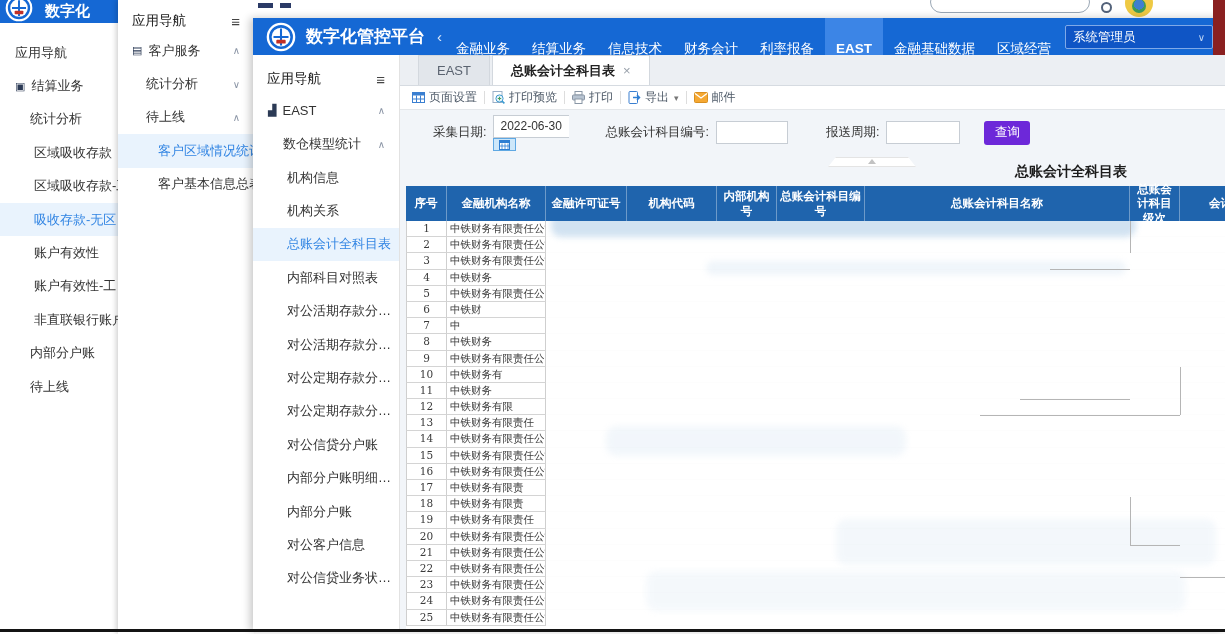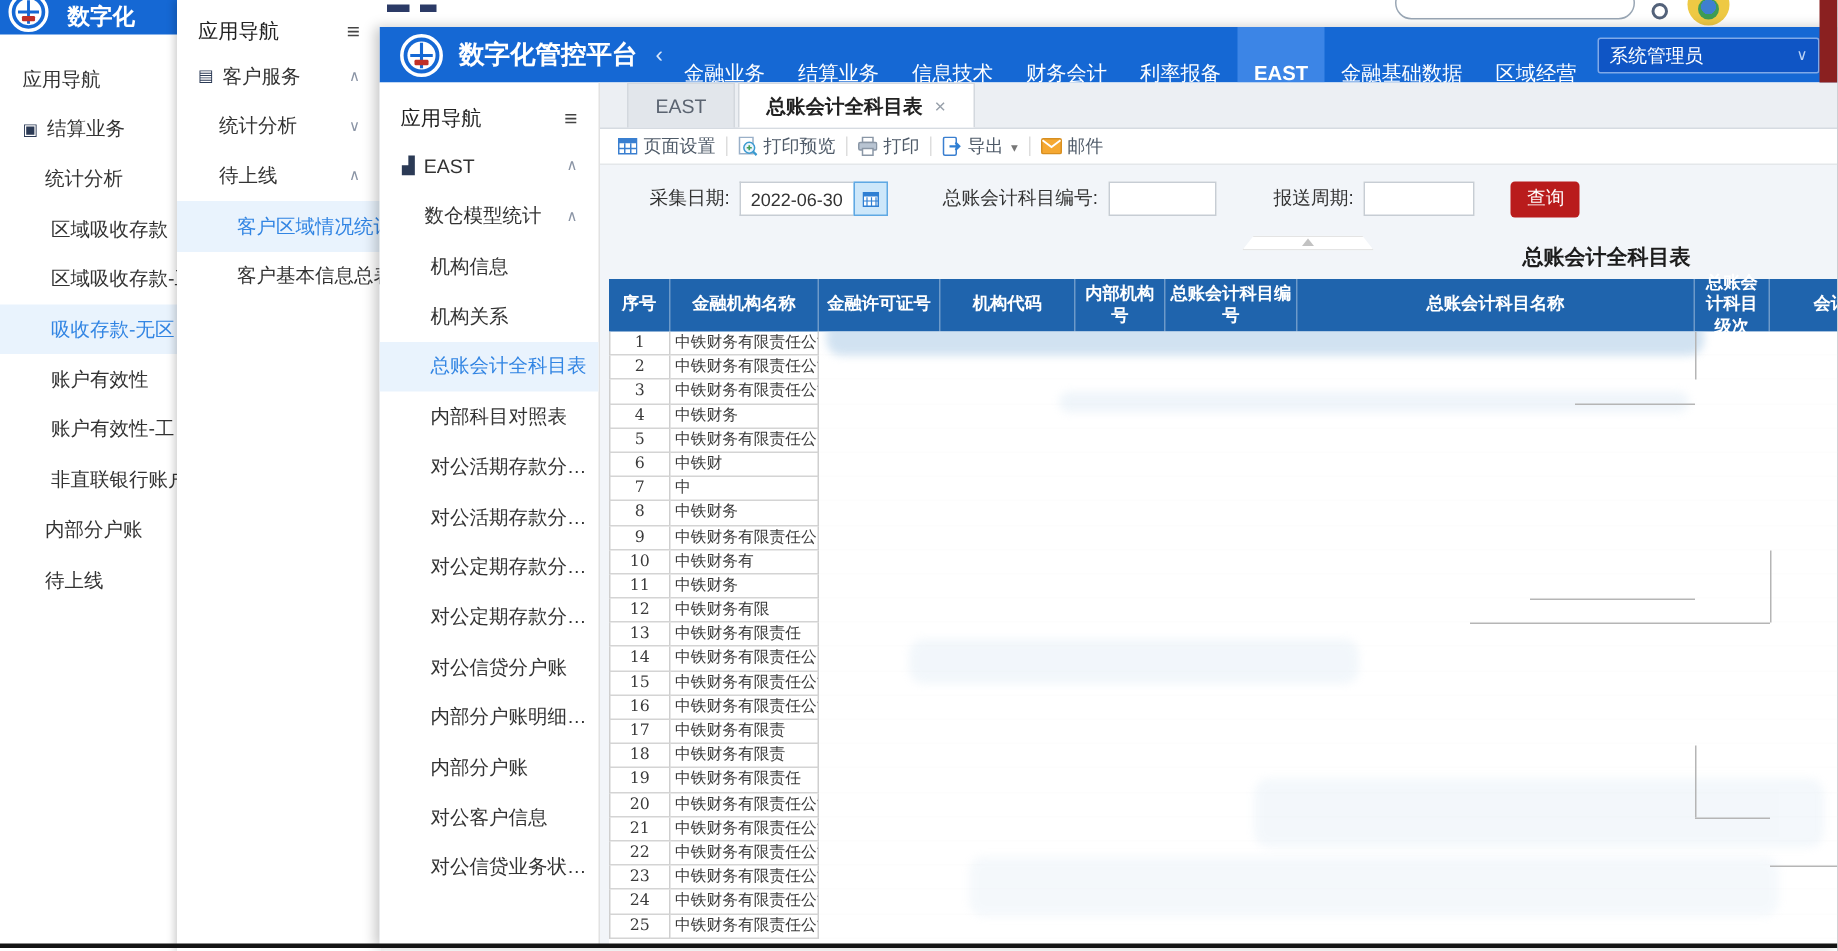--- a/index.html
+++ b/index.html
@@ -78,26 +78,26 @@
   .toolbar{height:24px;background:#fff;border-bottom:1px solid #e4e7ea;display:flex;align-items:center;padding-left:5px;font-size:12px;color:#4e5a68;}
   .tool{display:flex;align-items:center;gap:4px;padding:0 7px;cursor:pointer;white-space:nowrap;}
   .tool svg{display:block;}
   .tool .caret{font-size:9px;color:#777;margin-left:1px;}
   .tsep{width:1px;height:13px;background:#ddd;}
 
   .filterbar{height:45px;display:flex;align-items:center;padding-left:33px;font-size:12.5px;color:#333;}
   .f-label{margin-right:7px;white-space:nowrap;}
   .f-input{height:23px;border:1px solid #c7cdd4;background:#fff;font-size:12px;color:#333;padding:0 6px;
            font-family:"Liberation Sans",sans-serif;}
-  .date-wrap{display:flex;align-items:stretch;margin-right:36px;}
+  .date-wrap{display:flex;align-items:stretch;margin-right:36px;flex-direction:column;}
   .date-wrap .f-input{width:76px;border-right:none;}
   .cal-btn{width:23px;background:#cde7fa;border:1px solid #5fa8e3;display:flex;align-items:center;justify-content:center;cursor:pointer;}
   .inp-subject{width:72px;margin-right:38px;}
   .inp-period{width:74px;}
-  .search-btn{margin-left:24px;width:46px;height:24px;background:#b91c1c;border:none;border-radius:3px;
+  .search-btn{margin-left:24px;width:46px;height:24px;background:#6d28d9;border:none;border-radius:3px;
               color:#fff;font-size:12.5px;cursor:pointer;font-family:"Liberation Sans",sans-serif;}
 
   .handle{position:absolute;left:428px;top:102px;width:88px;height:10px;background:#fff;
           clip-path:polygon(9% 0,91% 0,100% 100%,0 100%);box-shadow:inset 0 0 0 1px #e4e4e4;
           display:flex;align-items:center;justify-content:center;cursor:pointer;}
   .handle .tri{width:0;height:0;border-left:4px solid transparent;border-right:4px solid transparent;
                border-bottom:5px solid #c2c2c2;margin-top:-2px;}
 
   .grid-title{position:absolute;left:6px;top:108px;width:1330px;text-align:center;
               font-size:14px;font-weight:bold;color:#1c1c1c;}

